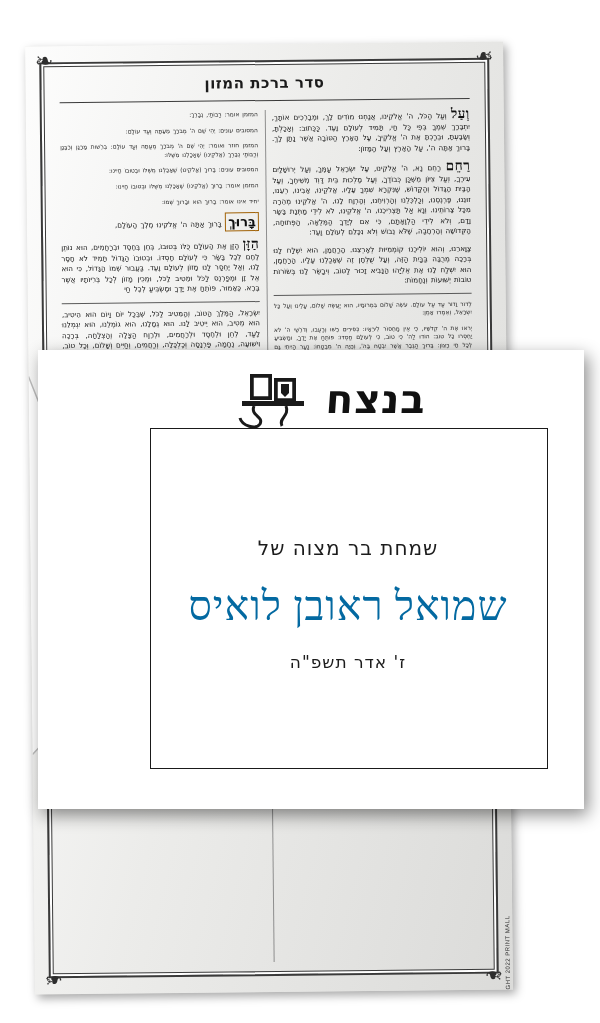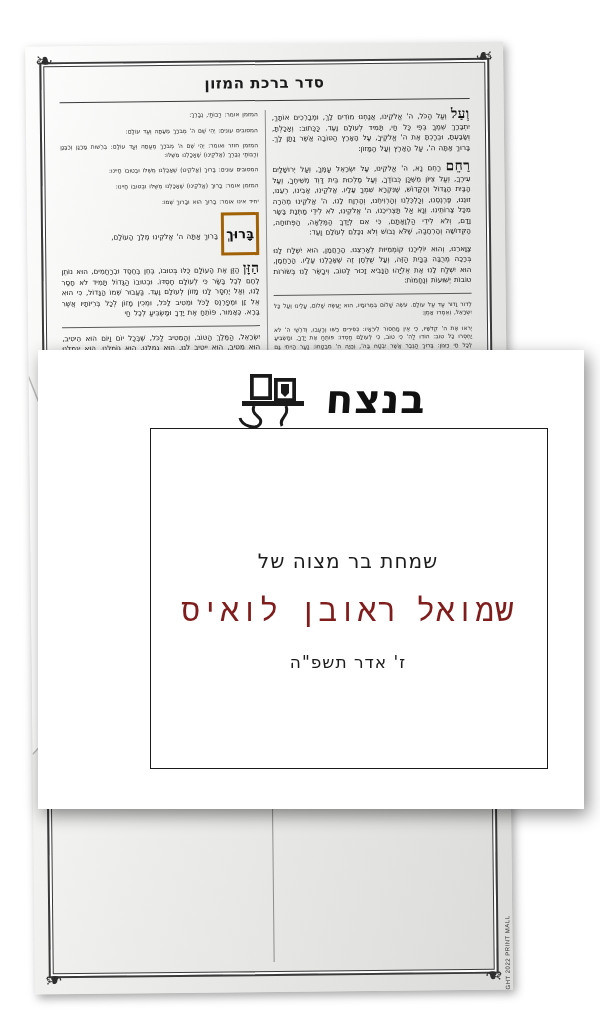--- a/index.html
+++ b/index.html
@@ -127,22 +127,22 @@
   .hb .dropcap {
     font-size: 13.5px;
     font-weight: bold;
     line-height: 12px;
     letter-spacing: 0.5px;
     font-family: Liberation Serif, serif;
   }
   .hb .boxed {
     font-size: 13px;
     font-weight: bold;
-    border: 3px solid #a16207;
-    padding: 12px 2px;
+    border: 1px solid #a16207;
+    padding: 2px 2px;
     display: inline-block;
     line-height: 13px;
   }
   .bottom-rule {
     border-top: 1px solid #5a5a5a;
     margin: 6px 0 6px 0;
   }
   .copyright {
     position: absolute;
     right: 2px;
@@ -205,40 +205,40 @@
     font-weight: bold;
     color: #111111;
     direction: rtl;
     letter-spacing: 1px;
     transform: skewX(-4deg);
   }
 
   .card-text {
     position: absolute;
     left: 112px;
-    top: 91px;
+    top: 84px;
     width: 396px;
     height: 339px;
     display: flex;
     flex-direction: column;
     justify-content: center;
     align-items: center;
     gap: 22px;
     direction: rtl;
   }
   .occasion {
     font-family: "DejaVu Sans", sans-serif;
     font-size: 20px;
     color: #1c1c1c;
     letter-spacing: 1px;
   }
   .honoree {
-    font-family: Liberation Mono, monospace;
-    font-size: 31px;
-    color: #7f1d1d;
+    font-family: Liberation Serif, serif;
+    font-size: 41px;
+    color: #0369a1;
     letter-spacing: 1px;
   }
   .hdate {
     font-family: "DejaVu Sans", sans-serif;
     font-size: 17px;
     color: #1c1c1c;
     letter-spacing: 1px;
   }
 </style>
 </head>

